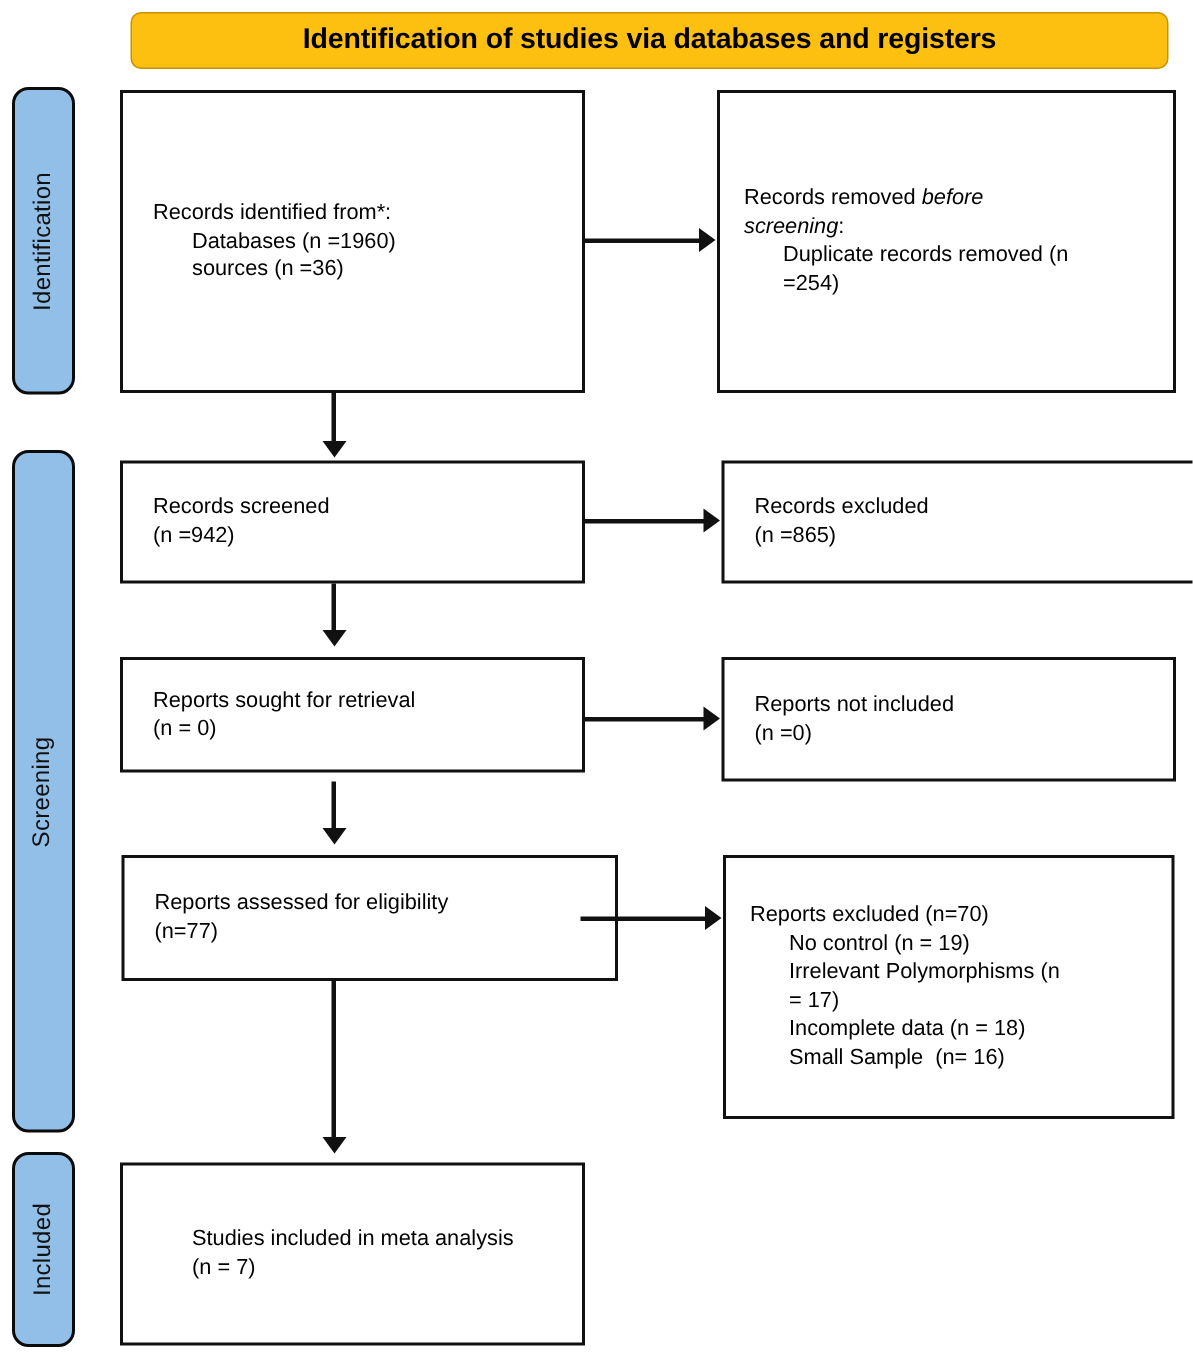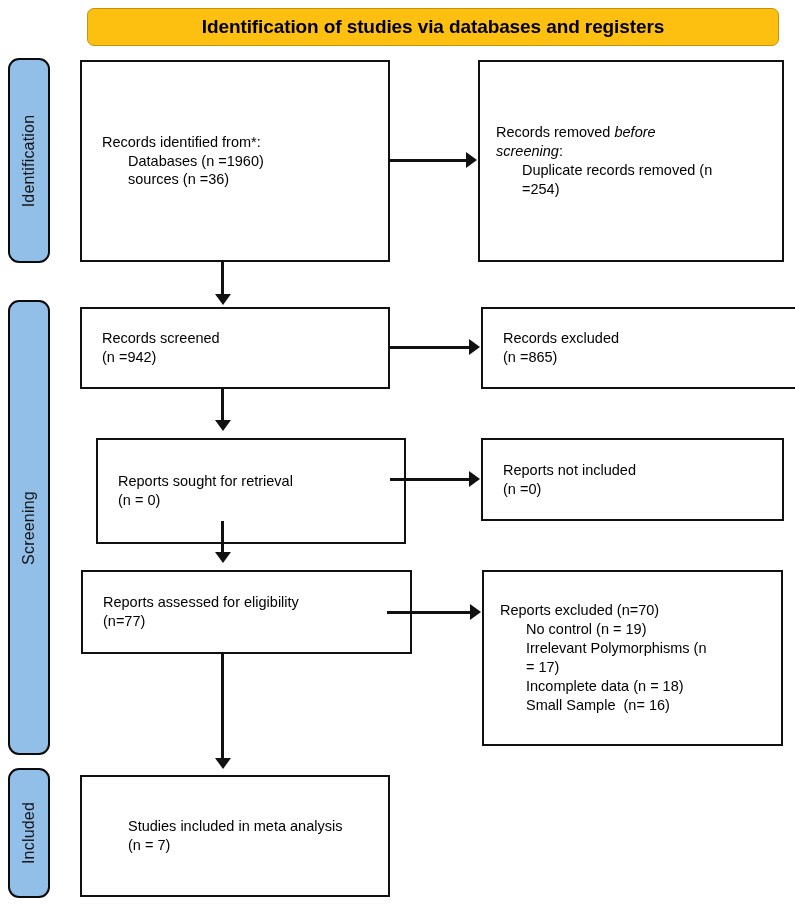--- a/index.html
+++ b/index.html
@@ -85,21 +85,21 @@
   }
   .ln { white-space: pre-wrap; }
   .ind { padding-left: 26px; }
   .it  { font-style: italic; }
 
   
   #box-identified        { left: 80px;  top: 60px;  width: 310px; height: 202px; }
   #box-removed           { left: 478px; top: 60px;  width: 306px; height: 202px; }
   #box-screened          { left: 80px;  top: 307px; width: 310px; height: 82px;  }
   #box-records-excluded  { left: 481px; top: 307px; width: 356px; height: 82px;  }
-  #box-sought            { left: 96px;  top: 438px; width: 310px; height: 106px;  }
+  #box-sought            { left: 80px;  top: 438px; width: 310px; height: 77px;  }
   #box-not-retrieved     { left: 481px; top: 438px; width: 303px; height: 83px;  }
   #box-eligibility       { left: 81px;  top: 570px; width: 331px; height: 84px;  }
   #box-reports-excluded  { left: 482px; top: 570px; width: 301px; height: 176px; }
   #box-included          { left: 80px;  top: 775px; width: 310px; height: 122px; padding-left: 26px; }
 
   #box-reports-excluded .box-body { padding-left: 16px; }
   #box-removed .box-body { padding-left: 16px; }
 
   
   .conn { position: absolute; background: #111111; }

